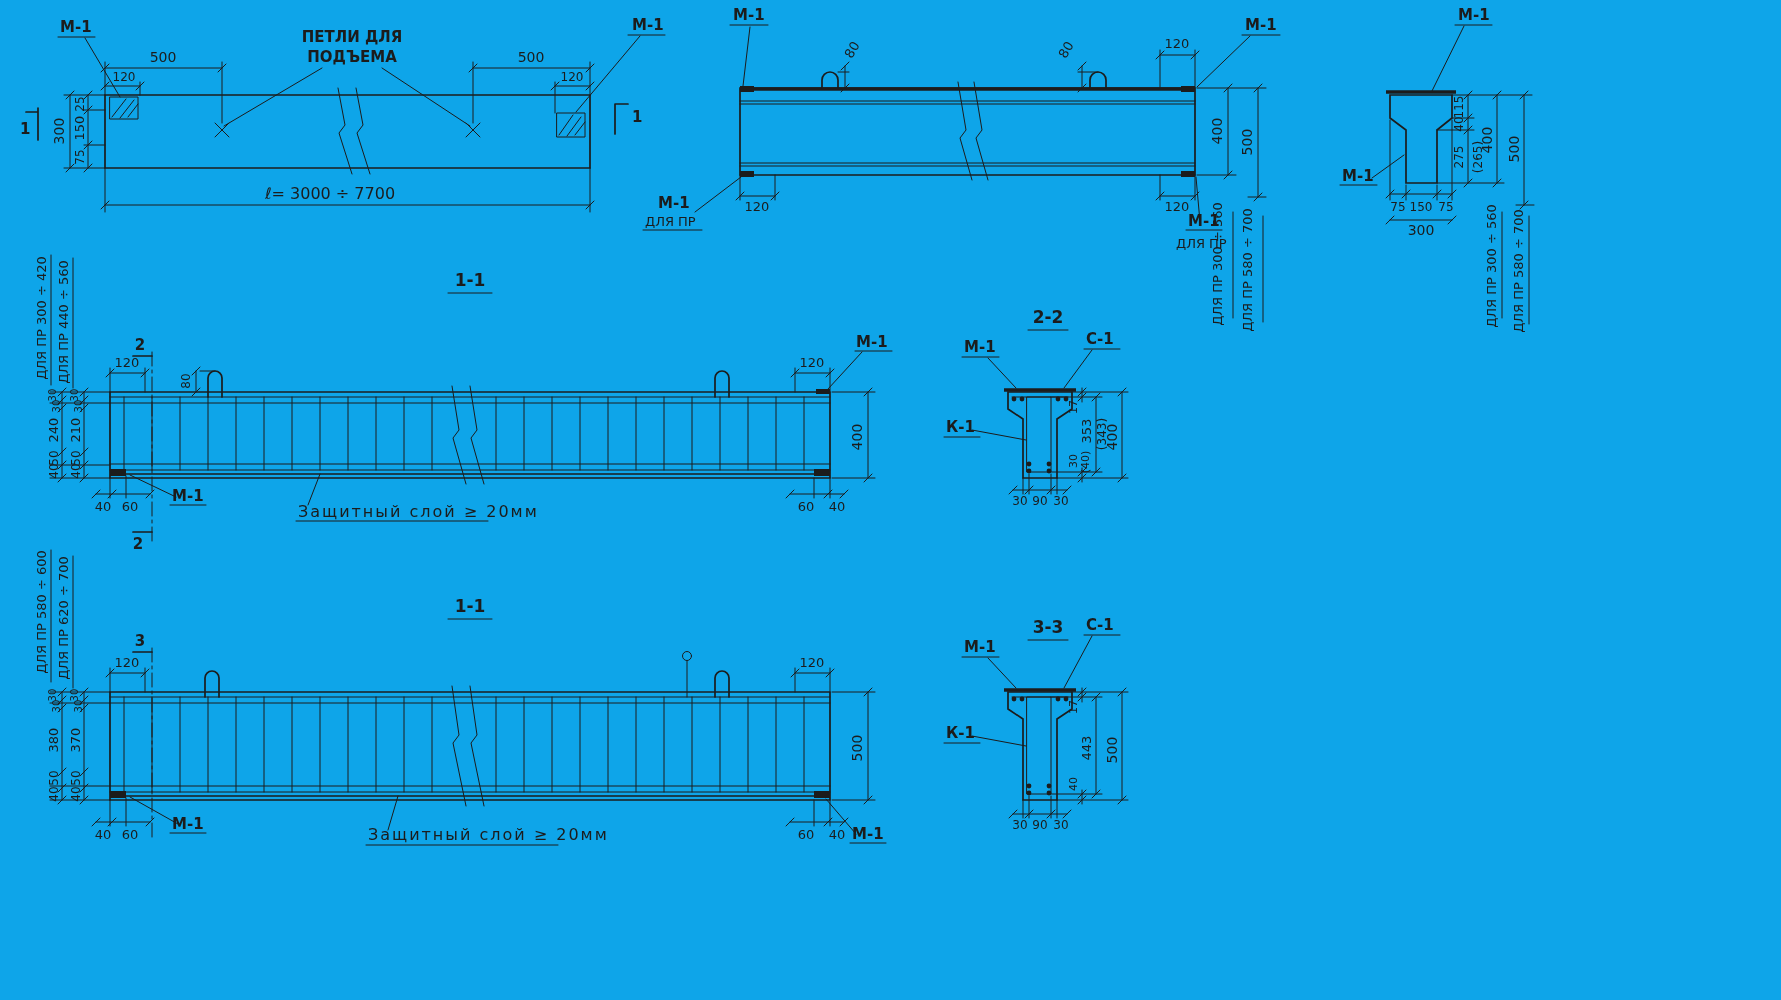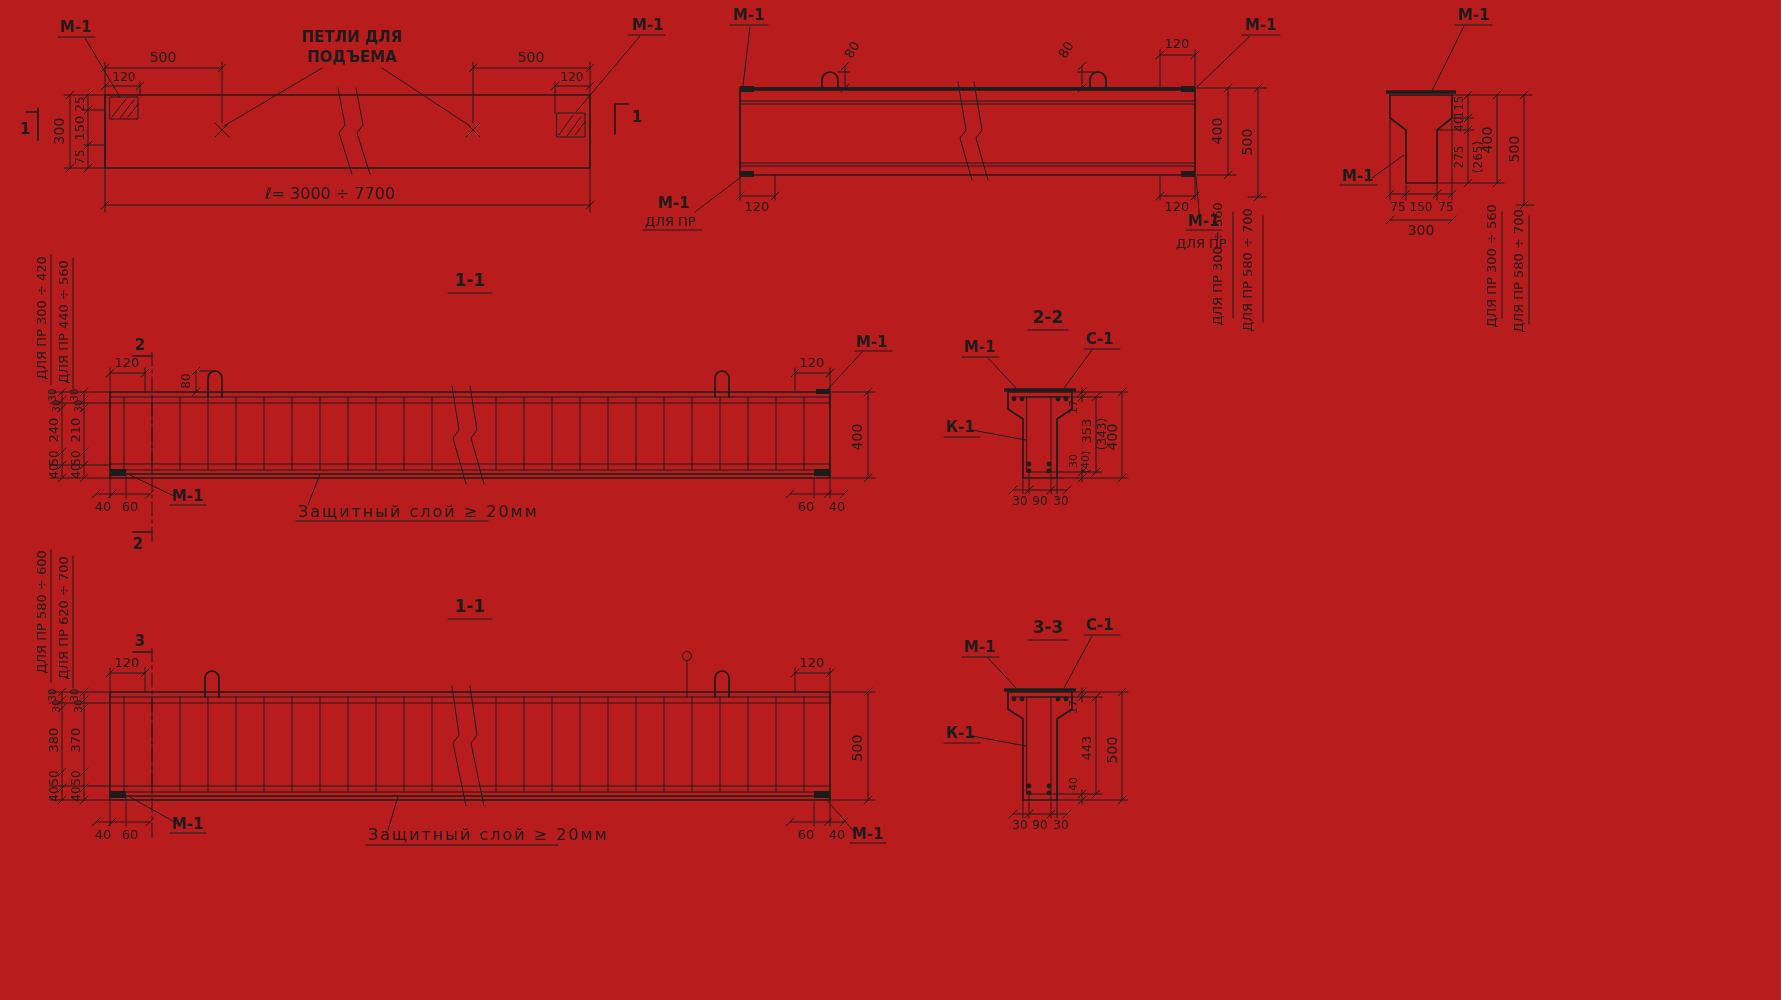--- a/index.html
+++ b/index.html
@@ -1,16 +1,16 @@
 <!DOCTYPE html>
 <html><head>
 <meta charset="utf-8">
 <style>
   html,body{margin:0;padding:0;background:#e8e6e0}
-  .sheet{width:1781px;height:1000px;background:#b91c1c;position:relative;overflow:hidden}
+  .sheet{width:1781px;height:1000px;background:#0ea5e9;position:relative;overflow:hidden}
   .s1{stroke:#1c1c1c;stroke-width:1;fill:none;stroke-linecap:round}
   .s2{stroke:#1c1c1c;stroke-width:1.7;fill:none;stroke-linecap:round}
   .s3{stroke:#1c1c1c;stroke-width:3.4;fill:none;stroke-linecap:butt}
   .dd{stroke-dasharray:14 4 3 4}
   .fill{fill:#1c1c1c;stroke:none}
   text{fill:#1c1c1c;font-family:"DejaVu Sans","Liberation Sans",sans-serif}
   .mid{text-anchor:middle}
   .t10{font-size:10px}.t11{font-size:11px}.t12{font-size:12px}.t13{font-size:13px}
   .t14{font-size:14px}.t15{font-size:15px;font-weight:bold}.t16{font-size:16px}
   .t17{font-size:17px;font-weight:bold}

